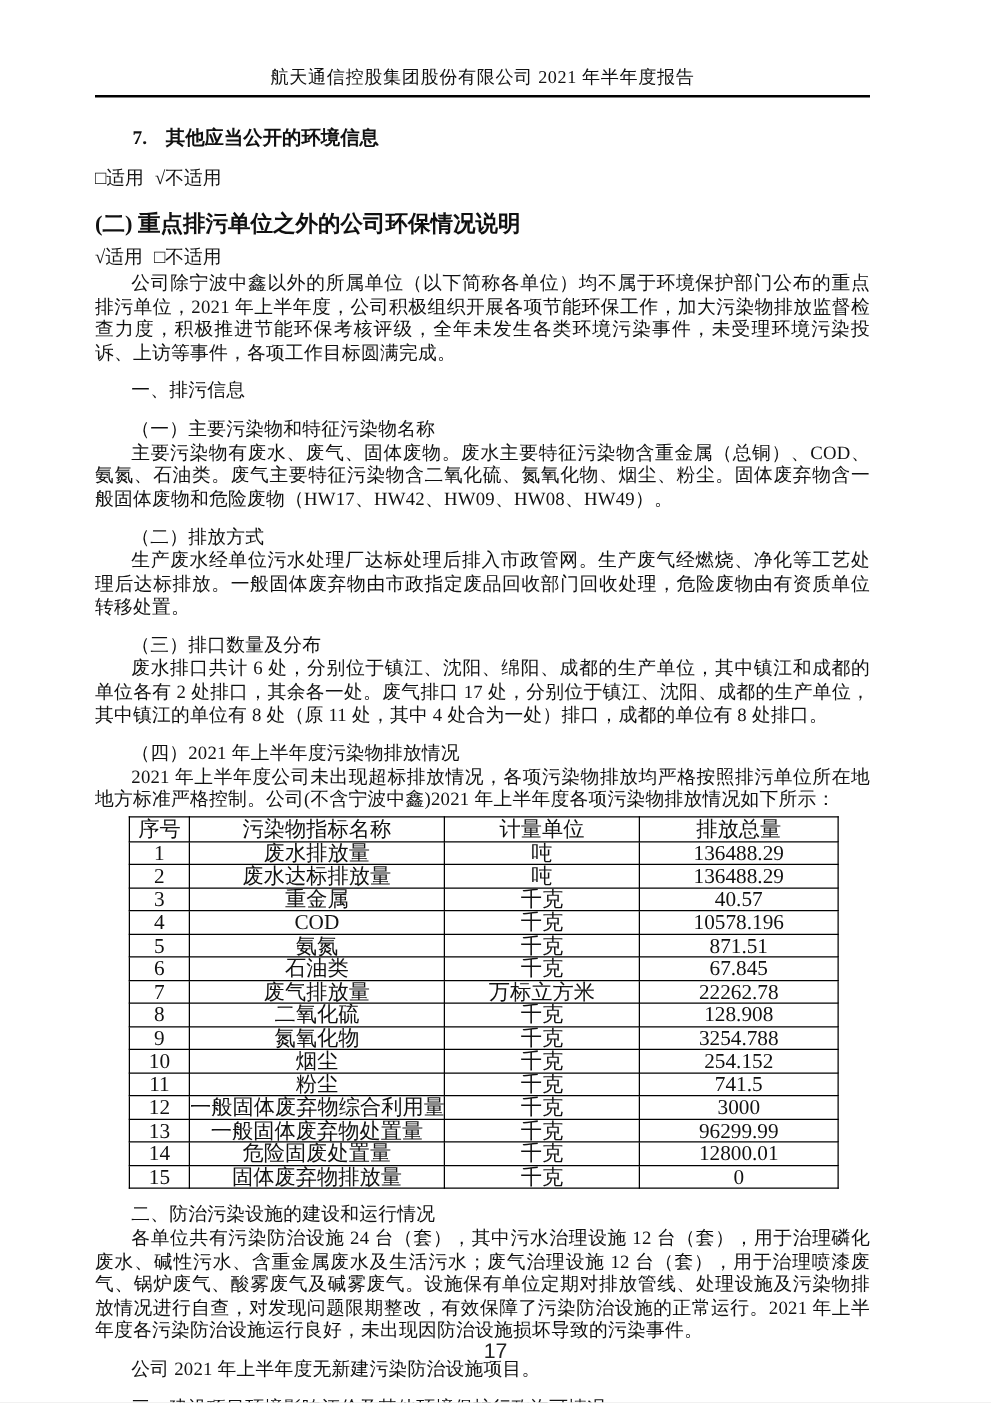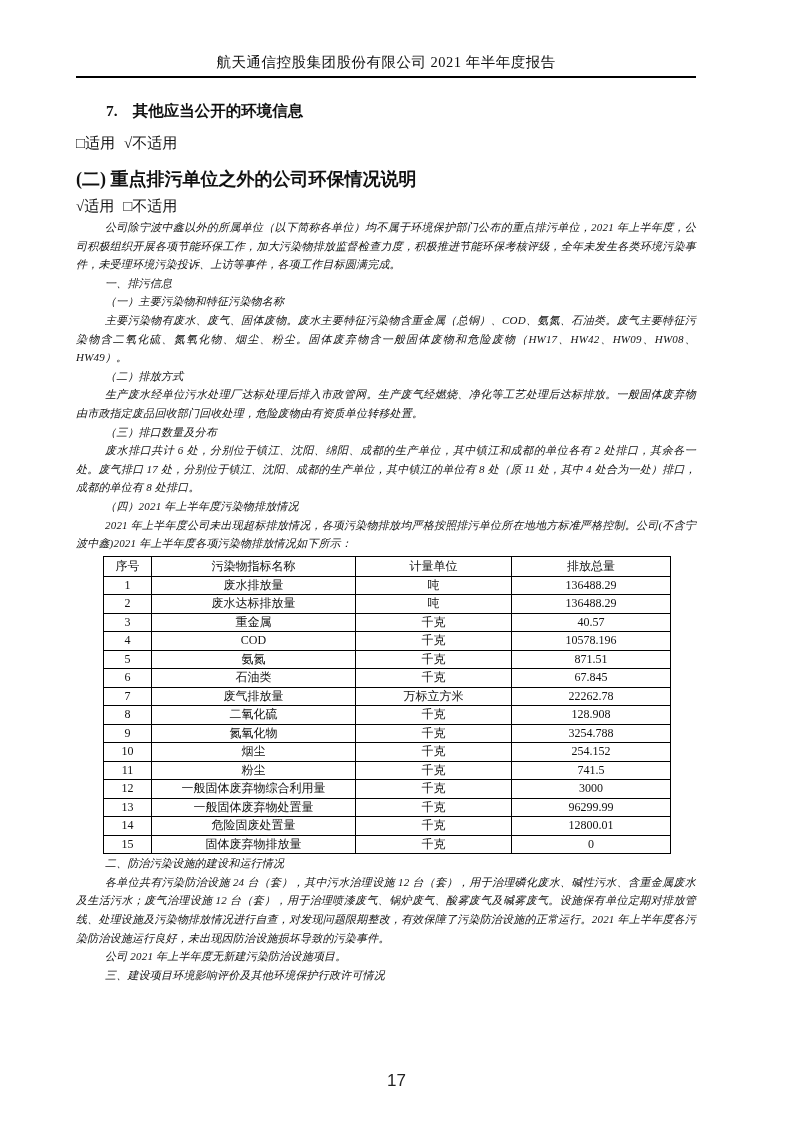--- a/index.html
+++ b/index.html
@@ -47,34 +47,33 @@
   .applicability .opt2 { margin-left: 9px; }
   .h-bold {
     margin-top: 17px;
     font-weight: bold;
     font-size: 18px;
     line-height: 19px;
   }
   .applicability.second { margin-top: 8px; margin-bottom: 2px; }
   p.body {
     margin: 0;
-    font-size: 11px;
+    font-size: 15px;
     line-height: 18.6px;
     text-align: justify;
     text-indent: 29px;
     letter-spacing: 0.2px;
-    font-style: italic;
-  }
-  p.line { text-align: left; }
+  }
+  p.line { text-align: left; margin-top: 12px; }
   table.emission {
     border-collapse: collapse;
     table-layout: fixed;
     width: 567px;
     margin: 3px 0 0 27px;
-    font-size: 12px;
+    font-size: 17px;
   }
   table.emission th, table.emission td {
     border: 1px solid #000000;
     text-align: center;
     vertical-align: middle;
     padding: 0;
     height: 17.5px;
     line-height: 17.5px;
     font-weight: normal;
     overflow: hidden;

